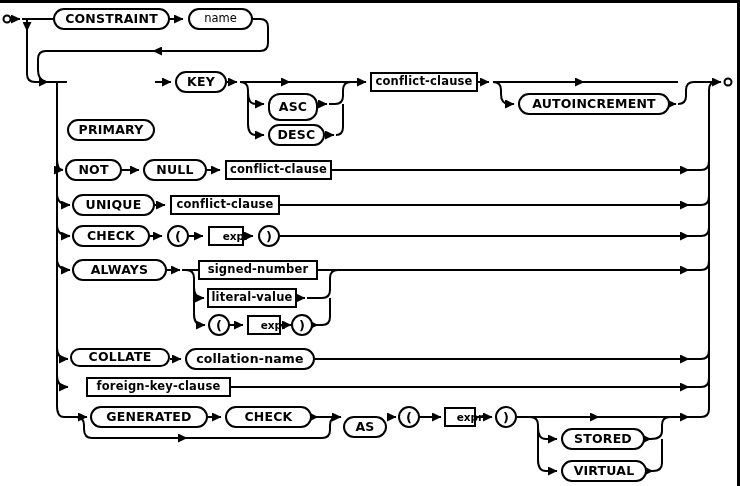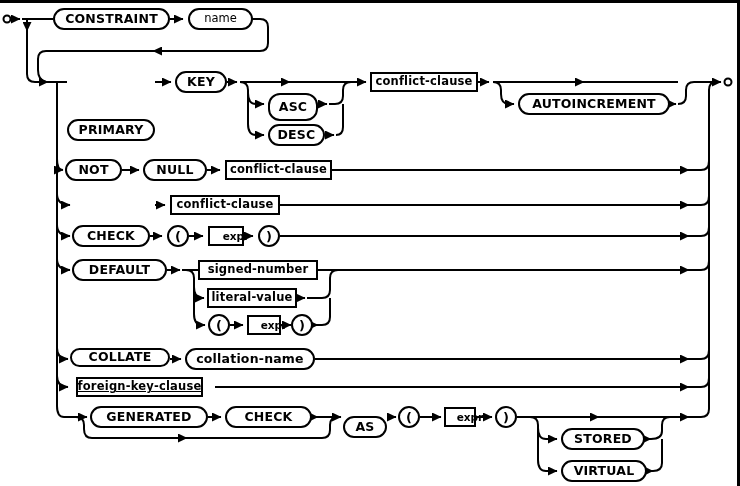--- a/index.html
+++ b/index.html
@@ -142,38 +142,39 @@
   <div class="node cap" style="left:175px;top:68px;width:52px;height:22px;">KEY</div>
   <div class="node cap" style="left:268px;top:90px;width:50px;height:28px;">ASC</div>
   <div class="node cap" style="left:268px;top:121px;width:57px;height:22px;">DESC</div>
   <div class="node box" style="left:370px;top:69px;width:108px;height:20px;">conflict-clause</div>
   <div class="node cap" style="left:518px;top:90px;width:152px;height:22px;">AUTOINCREMENT</div>
 
   <div class="node cap" style="left:65px;top:156px;width:57px;height:22px;">NOT</div>
   <div class="node cap" style="left:143px;top:156px;width:64px;height:22px;">NULL</div>
   <div class="node box" style="left:225px;top:157px;width:107px;height:20px;">conflict-clause</div>
 
+  <div class="node cap" style="left:72px;top:191px;width:83px;height:22px;">UNIQUE</div>
   <div class="node box" style="left:170px;top:192px;width:110px;height:20px;">conflict-clause</div>
 
   <div class="node cap" style="left:72px;top:222px;width:78px;height:22px;">CHECK</div>
   <div class="node circle" style="left:167px;top:222px;width:22px;height:22px;">(</div>
   <div class="node box small" style="left:208px;top:223px;width:36px;height:20px;">expr</div>
   <div class="node circle" style="left:258px;top:222px;width:22px;height:22px;">)</div>
 
-  <div class="node cap" style="left:72px;top:256px;width:95px;height:22px;">DEFAULT</div>
+  <div class="node cap" style="left:72px;top:256px;width:95px;height:22px;">ALWAYS</div>
   <div class="node box" style="left:198px;top:257px;width:120px;height:20px;">signed-number</div>
   <div class="node box" style="left:207px;top:285px;width:90px;height:20px;">literal-value</div>
   <div class="node circle" style="left:208px;top:311px;width:22px;height:22px;">(</div>
   <div class="node box small" style="left:247px;top:312px;width:34px;height:20px;">expr</div>
   <div class="node circle" style="left:291px;top:311px;width:22px;height:22px;">)</div>
 
   <div class="node cap" style="left:70px;top:345px;width:100px;height:19px;">COLLATE</div>
   <div class="node cap" style="left:185px;top:345px;width:130px;height:22px;">collation-name</div>
 
-  <div class="node box" style="left:76px;top:374px;width:127px;height:20px;text-decoration:underline;">foreign-key-clause</div>
+  <div class="node box" style="left:86px;top:374px;width:145px;height:20px;">foreign-key-clause</div>
 
   <div class="node cap" style="left:90px;top:403px;width:118px;height:22px;">GENERATED</div>
   <div class="node cap" style="left:225px;top:403px;width:87px;height:22px;">CHECK</div>
   <div class="node cap" style="left:343px;top:413px;width:44px;height:22px;">AS</div>
   <div class="node circle" style="left:398px;top:403px;width:22px;height:22px;">(</div>
   <div class="node box small" style="left:444px;top:404px;width:32px;height:20px;">expr</div>
   <div class="node circle" style="left:495px;top:403px;width:22px;height:22px;">)</div>
   <div class="node cap" style="left:561px;top:425px;width:84px;height:22px;">STORED</div>
   <div class="node cap" style="left:561px;top:457px;width:86px;height:22px;">VIRTUAL</div>
 

